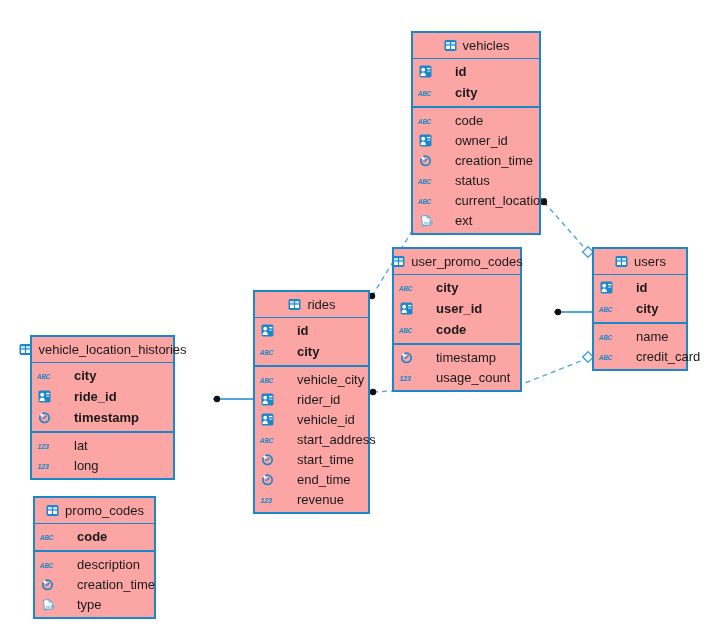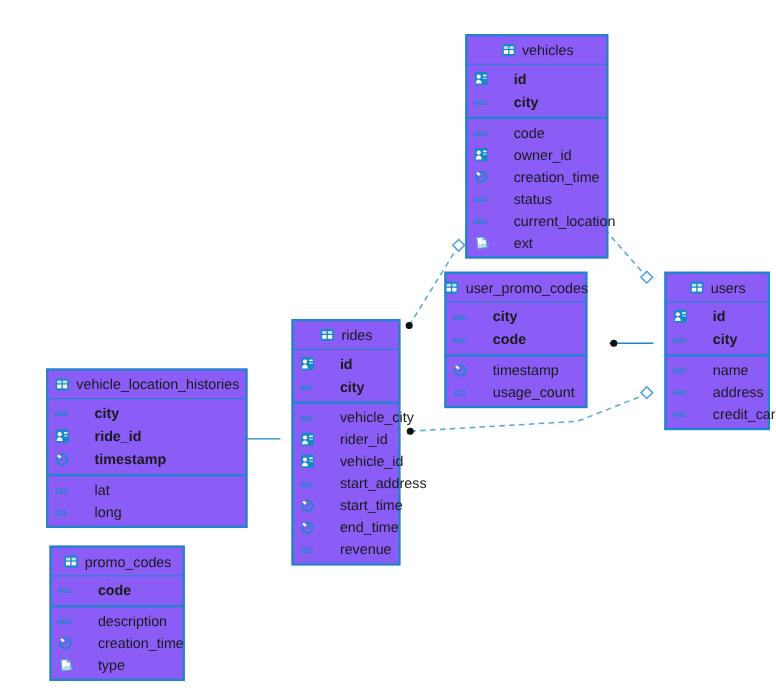--- a/index.html
+++ b/index.html
@@ -3,32 +3,32 @@
 <meta charset="utf-8">
 <style>
   html,body{margin:0;padding:0;background:#ffffff;}
   #canvas{
     position:relative;width:705px;height:636px;background:#ffffff;
     font-family:"Liberation Sans",sans-serif;overflow:hidden;
     --blue:#1b87ca; --dash:#55a9db; --txt:#1a1a1a;
   }
   #conn{position:absolute;left:0;top:0;width:705px;height:636px;}
   .table-box{
-    position:absolute;background:#8b5cf6;border:2px solid var(--blue);
-    color:var(--txt);font-size:13px;box-sizing:border-box;line-height:1;margin-left:12px;
+    position:absolute;background:#fca5a5;border:2px solid var(--blue);
+    color:var(--txt);font-size:13px;box-sizing:border-box;line-height:1;
   }
   .table-header{
     height:25px;display:flex;align-items:center;justify-content:center;gap:5px;
     border-bottom:1px solid var(--blue);font-size:13px;font-weight:400;
   }
   .section{padding:2px 0 3px 0;}
   .section.keys{border-bottom:2px solid var(--blue);}
   .row{height:20px;display:flex;align-items:center;gap:22px;padding-left:5px;white-space:nowrap;}
   .section.keys .row{height:21px;font-weight:700;}
-  .icon{width:15px;height:13px;display:inline-flex;align-items:center;justify-content:center;flex:none;}
+  .icon{width:15px;height:13px;display:inline-flex;align-items:center;justify-content:center;flex:none;font-style:italic;}
   .icon svg{display:block;}
   .conn-line{fill:none;}
   .conn-line.solid{stroke:var(--blue);stroke-width:1.3px;}
   .conn-line.dashed{stroke:var(--dash);stroke-width:1.4px;stroke-dasharray:5 4;}
 </style>
 </head>
 <body>
 
 <div id="canvas" style="--blue: #1b87ca; --dash: #55a9db; --txt: #1a1a1a;">
   <svg id="conn" viewBox="0 0 705 636" xmlns="http://www.w3.org/2000/svg">
@@ -161,20 +161,32 @@
           <div class="row">
             <span class="icon">
               <svg width="15" height="13" viewBox="0 0 15 13">
                 <text x="0" y="9.5" font-family="Liberation Sans, sans-serif" font-size="6.4" font-weight="bold" fill="#1b87ca" letter-spacing="-0.2">ABC</text>
               </svg>
             </span>
             <span>city</span>
           </div>
           <div class="row">
             <span class="icon">
+              <svg width="13" height="13" viewBox="0 0 13 13">
+                <rect x="0.5" y="0.5" width="12" height="12" rx="1.8" fill="#1b87ca"></rect>
+                <circle cx="4.2" cy="4.7" r="1.9" fill="#fff"></circle>
+                <path d="M1.5 10.9 C1.5 8.6 2.7 7.4 4.2 7.4 C5.7 7.4 6.9 8.6 6.9 10.9 Z" fill="#fff"></path>
+                <rect x="8.1" y="2.9" width="3.3" height="1.4" fill="#fff"></rect>
+                <rect x="8.1" y="5.5" width="3.3" height="1.4" fill="#fff" opacity="0.55"></rect>
+              </svg>
+            </span>
+            <span>user_id</span>
+          </div>
+          <div class="row">
+            <span class="icon">
               <svg width="15" height="13" viewBox="0 0 15 13">
                 <text x="0" y="9.5" font-family="Liberation Sans, sans-serif" font-size="6.4" font-weight="bold" fill="#1b87ca" letter-spacing="-0.2">ABC</text>
               </svg>
             </span>
             <span>code</span>
           </div>
         </div>
         <div class="section cols">
           <div class="row">
             <span class="icon">
@@ -240,33 +252,25 @@
               </svg>
             </span>
             <span>name</span>
           </div>
           <div class="row">
             <span class="icon">
               <svg width="15" height="13" viewBox="0 0 15 13">
                 <text x="0" y="9.5" font-family="Liberation Sans, sans-serif" font-size="6.4" font-weight="bold" fill="#1b87ca" letter-spacing="-0.2">ABC</text>
               </svg>
             </span>
-            <span>address</span>
-          </div>
-          <div class="row">
-            <span class="icon">
-              <svg width="15" height="13" viewBox="0 0 15 13">
-                <text x="0" y="9.5" font-family="Liberation Sans, sans-serif" font-size="6.4" font-weight="bold" fill="#1b87ca" letter-spacing="-0.2">ABC</text>
-              </svg>
-            </span>
             <span>credit_card</span>
           </div>
         </div>
       </div>
-      <div class="table-box" style="left: 253px; top: 290px; width: 99px;">
+      <div class="table-box" style="left: 253px; top: 290px; width: 117px;">
         <div class="table-header">
           <span class="icon">
             <svg width="13" height="13" viewBox="0 0 13 13">
               <rect x="0.5" y="1" width="12" height="11" rx="1.8" fill="#1b87ca"></rect>
               <rect x="2" y="3" width="3.9" height="2.5" fill="#ffffff" opacity="0.75"></rect>
               <rect x="7.1" y="3" width="3.9" height="2.5" fill="#ffffff" opacity="0.75"></rect>
               <rect x="2" y="6.6" width="3.9" height="3.4" fill="#ffffff"></rect>
               <rect x="7.1" y="6.6" width="3.9" height="3.4" fill="#ffffff"></rect>
             </svg>
           </span>
@@ -360,21 +364,21 @@
           <div class="row">
             <span class="icon">
               <svg width="15" height="13" viewBox="0 0 15 13">
                 <text x="0.5" y="10" font-family="Liberation Sans, sans-serif" font-size="7.4" font-weight="bold" fill="#1b87ca" letter-spacing="-0.3">123</text>
               </svg>
             </span>
             <span>revenue</span>
           </div>
         </div>
       </div>
-      <div class="table-box" style="left: 30px; top: 335px; width: 183px;">
+      <div class="table-box" style="left: 30px; top: 335px; width: 145px;">
         <div class="table-header">
           <span class="icon">
             <svg width="13" height="13" viewBox="0 0 13 13">
               <rect x="0.5" y="1" width="12" height="11" rx="1.8" fill="#1b87ca"></rect>
               <rect x="2" y="3" width="3.9" height="2.5" fill="#ffffff" opacity="0.75"></rect>
               <rect x="7.1" y="3" width="3.9" height="2.5" fill="#ffffff" opacity="0.75"></rect>
               <rect x="2" y="6.6" width="3.9" height="3.4" fill="#ffffff"></rect>
               <rect x="7.1" y="6.6" width="3.9" height="3.4" fill="#ffffff"></rect>
             </svg>
           </span>

